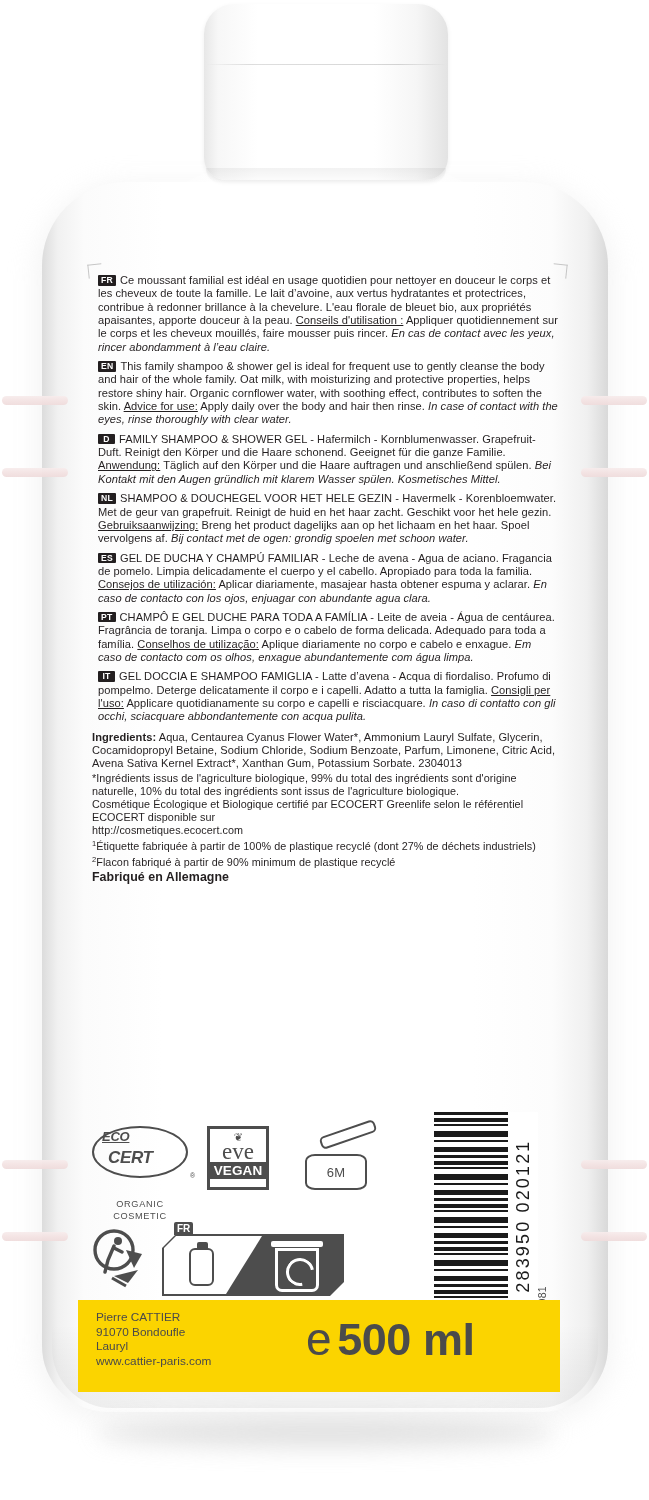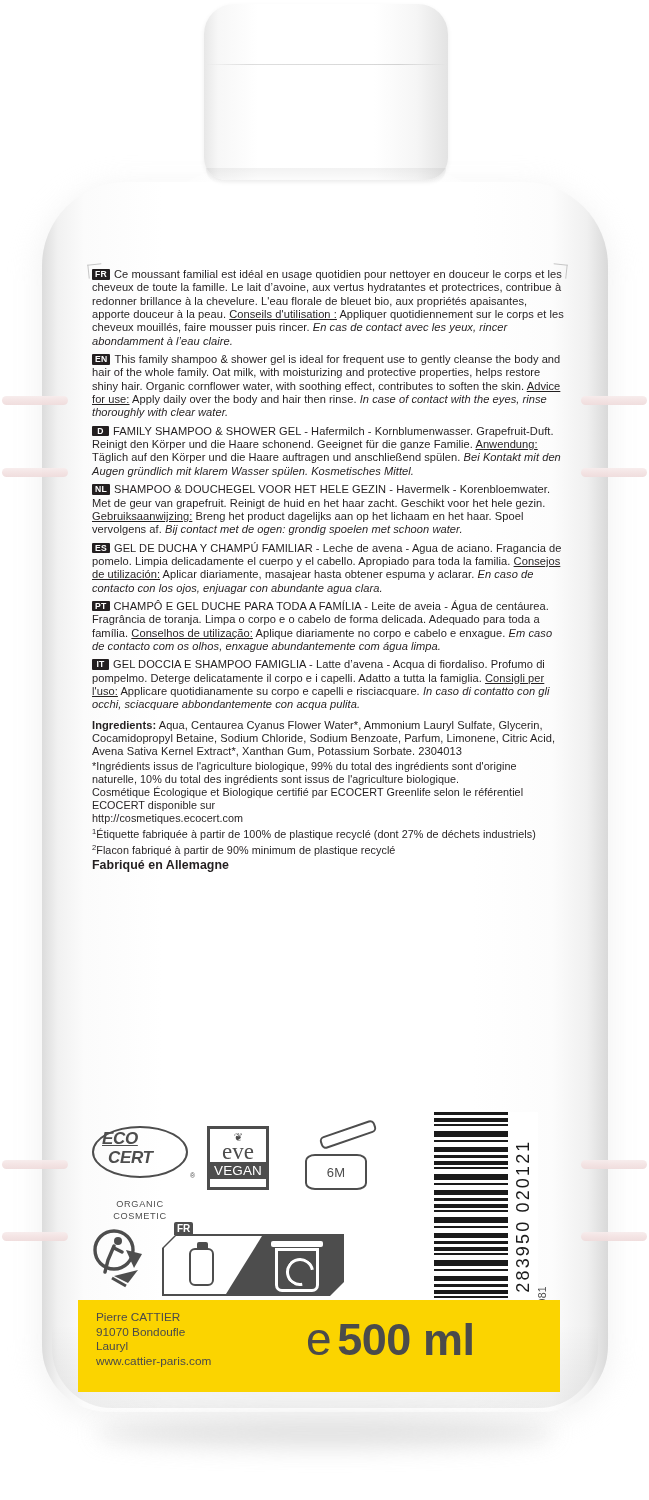--- a/index.html
+++ b/index.html
@@ -121,21 +121,21 @@
     position:absolute;
     width:13px;height:13px;
     border-color:#bdbdbd;
     border-style:solid;
     opacity:.85;
   }
   .corner.tl{left:88px;top:264px;border-width:1px 0 0 1px;transform:rotate(-6deg);}
   .corner.tr{left:553px;top:264px;border-width:1px 1px 0 0;transform:rotate(6deg);}
 
   .lang-block{margin-bottom:5px;}
-  .lang-block p{margin:0;}
+  .lang-block p{margin:6px;}
   .flag{
     display:inline-block;
     background:#231f20;
     color:#ffffff;
     font-weight:bold;
     font-size:8.6px;
     line-height:10.5px;
     letter-spacing:.03em;
     padding:0 3px 0 3px;
     border-radius:1px;
@@ -182,21 +182,21 @@
     border-radius:50%;
     margin:0 auto;
   }
   .ecocert-oval span{
     position:absolute;
     font-style:italic;
     font-weight:bold;
     color:#4d4d4d;
     letter-spacing:-.02em;
   }
-  .eco-word{left:8px;top:1px;font-size:17px;text-decoration:underline;}
+  .eco-word{left:8px;top:1px;font-size:13px;text-decoration:underline;}
   .cert-word{left:14px;top:20px;font-size:17px;}
   .ecocert-oval .reg{
     left:auto;right:-9px;bottom:-3px;font-size:7px;font-style:normal;font-weight:normal;
   }
   .ecocert-cap{
     margin-top:21px;
     font-size:9.2px;
     line-height:11.6px;
     letter-spacing:.07em;
     color:#4d4d4d;
@@ -222,21 +222,21 @@
     font-size:23px;
     line-height:19px;
     font-family:"Liberation Serif", serif;
     margin-top:-1px;
   }
   .vegan-word{
     margin-top:1px;
     background:#4d4d4d;
     color:#ffffff;
     text-align:center;
-    font-weight:normal;
+    font-weight:bold;
     font-size:13.5px;
     line-height:17px;
     letter-spacing:.01em;
   }
   .pao{position:absolute;left:203px;top:4px;width:86px;height:66px;}
   .pao-jar{
     position:absolute;left:10px;top:24px;
     width:62px;height:36px;
     border:2.4px solid #4d4d4d;
     border-radius:10px/7px;

